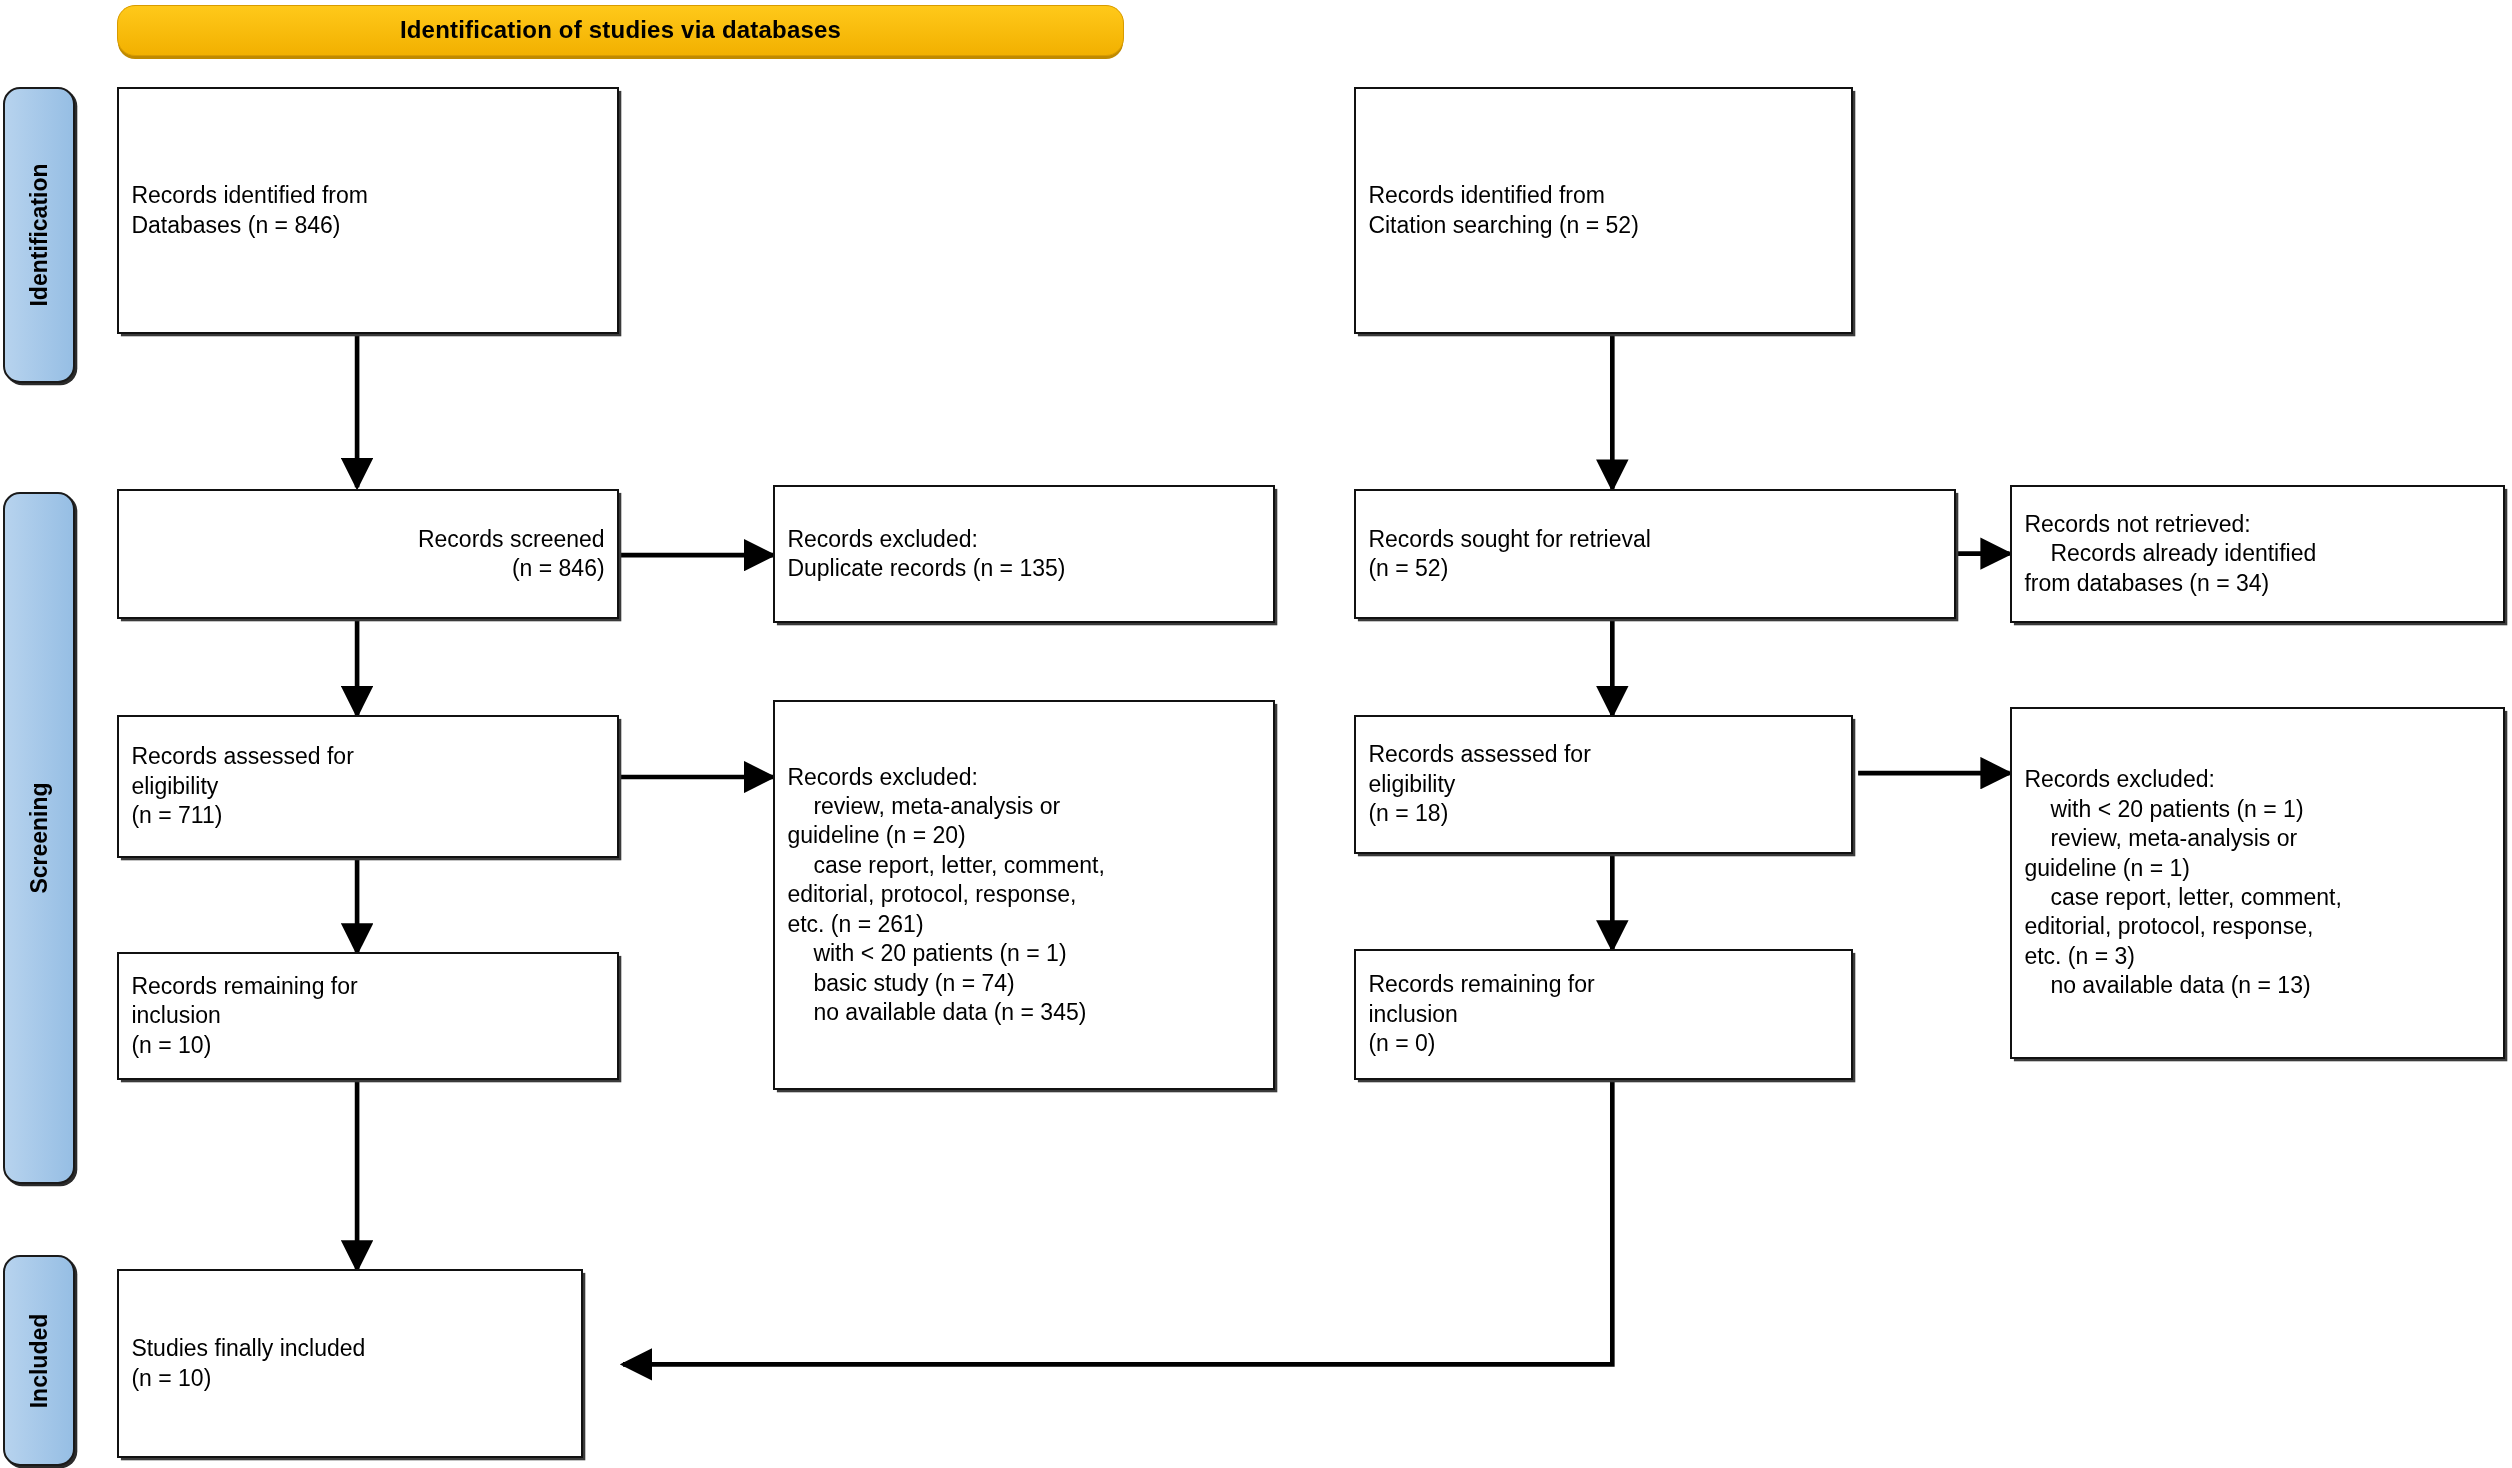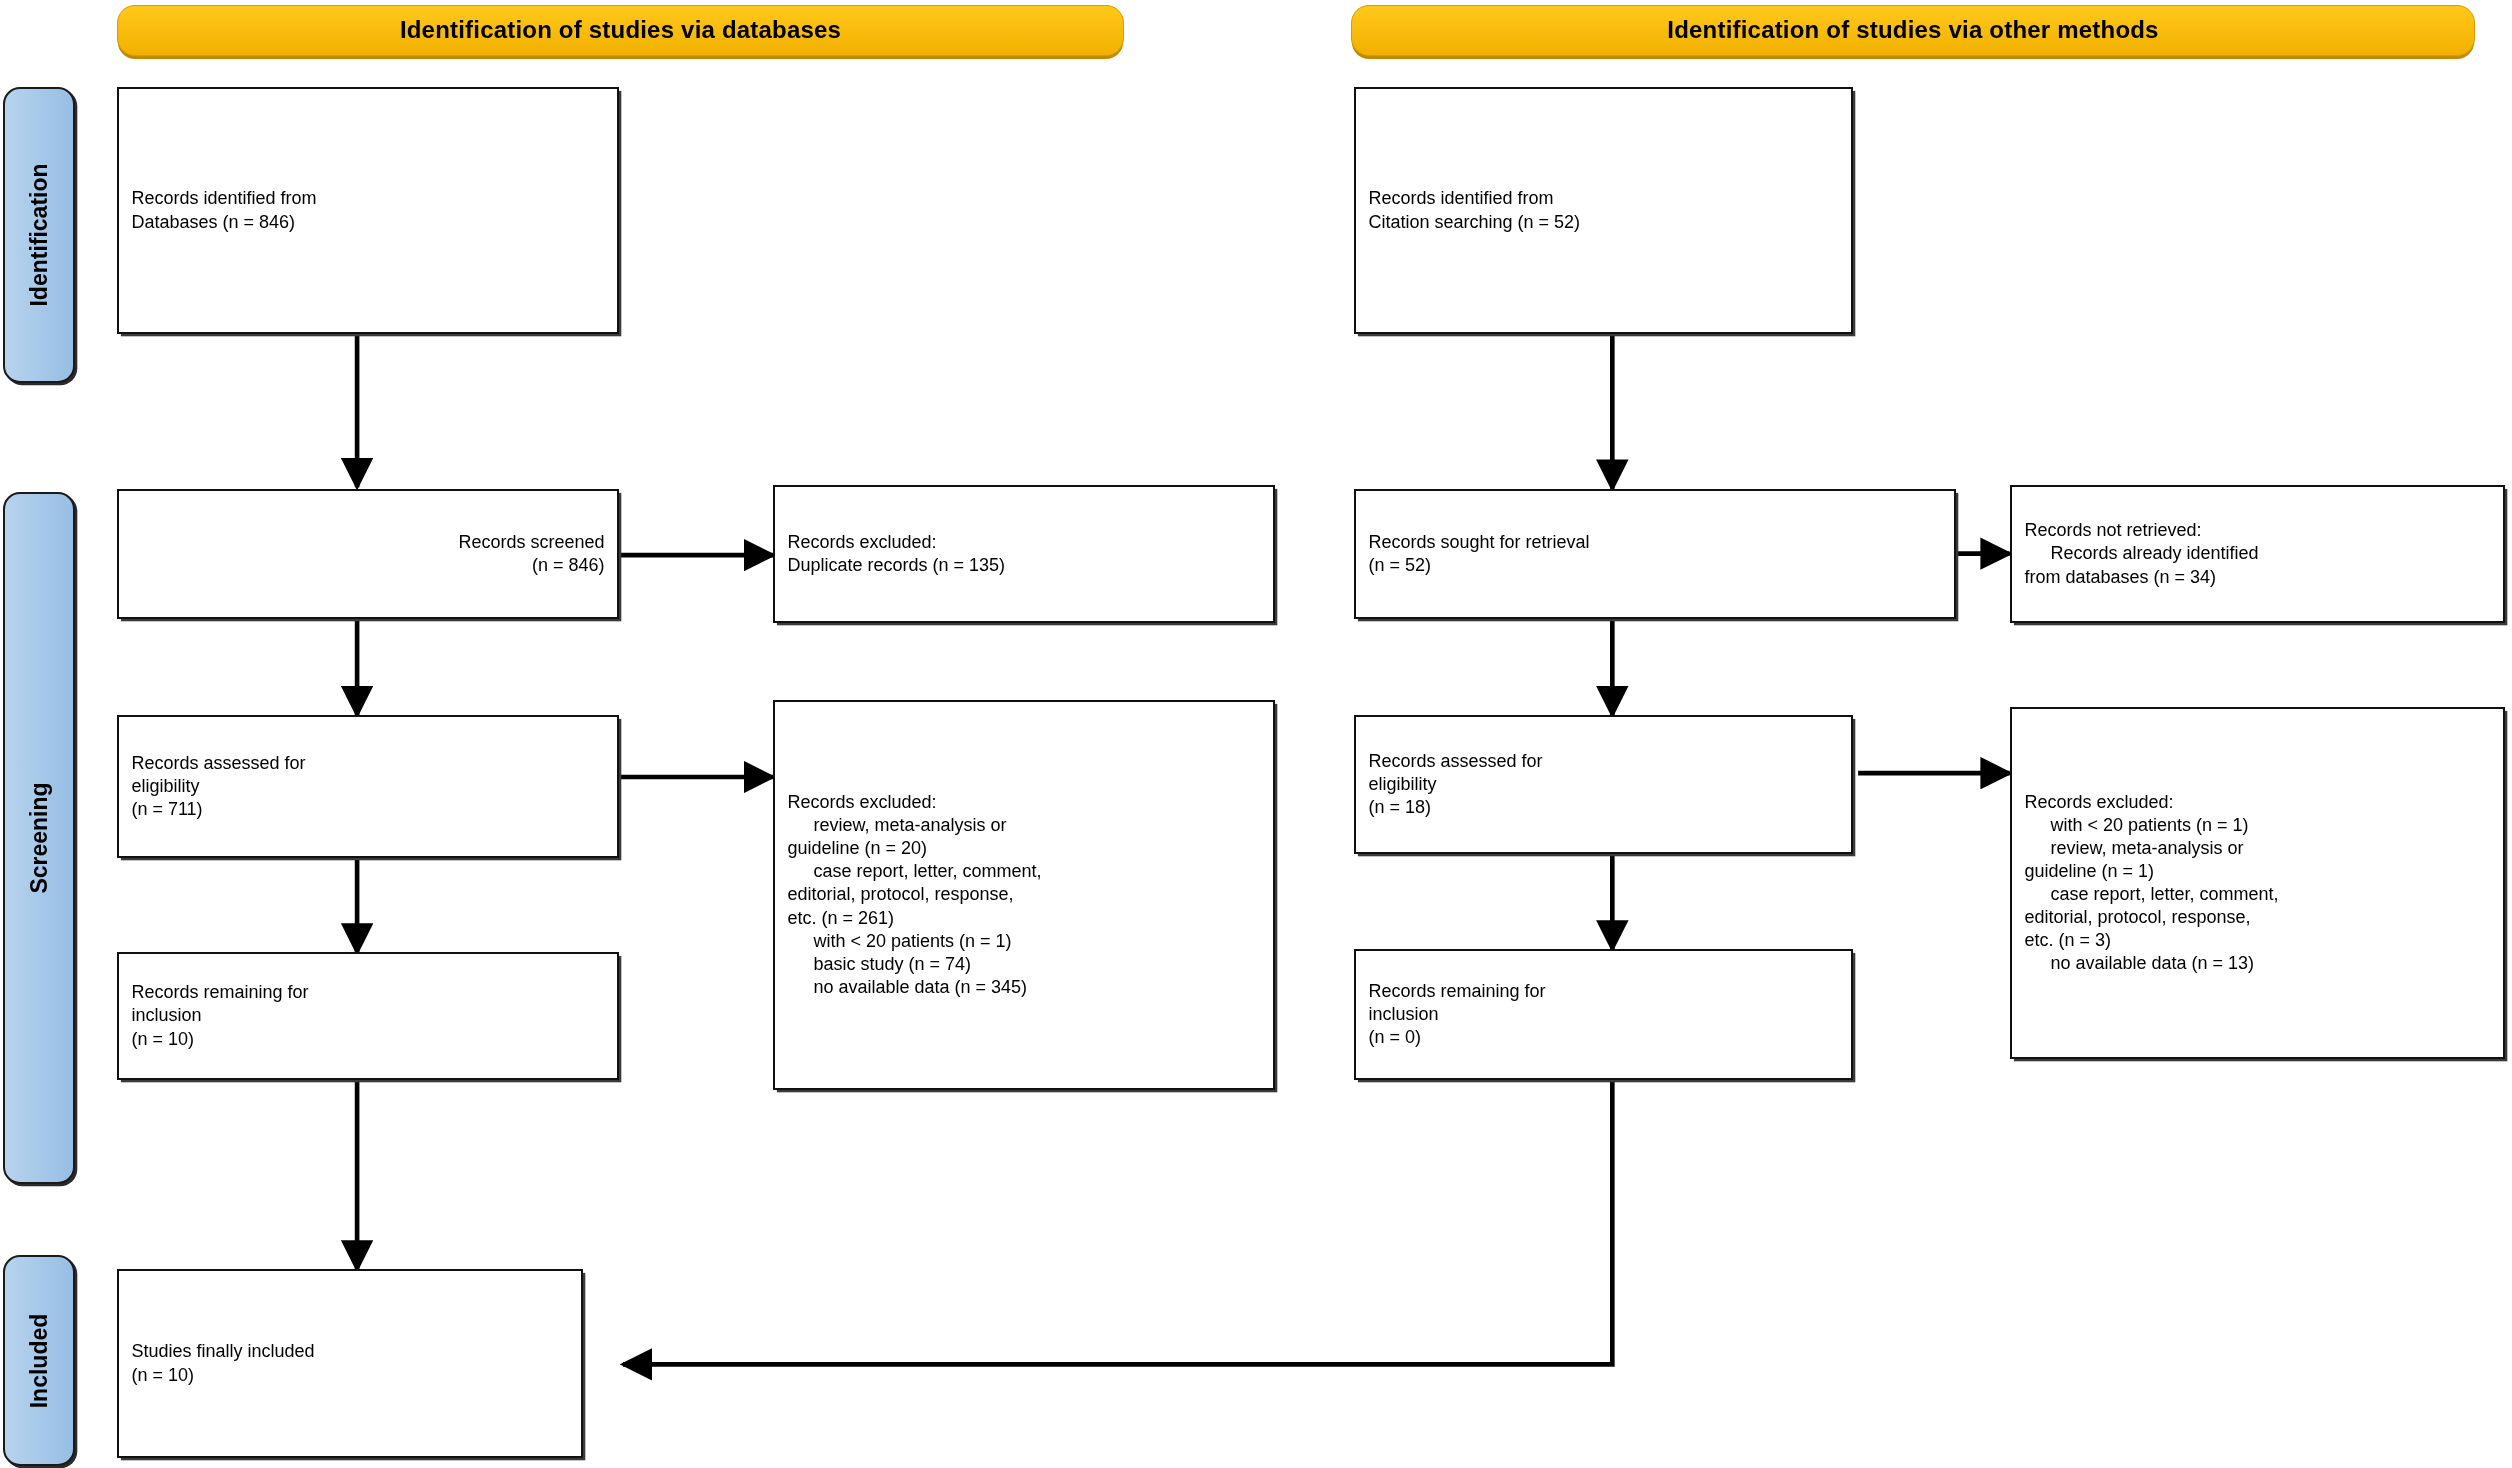--- a/index.html
+++ b/index.html
@@ -40,21 +40,21 @@
   .node{
     position:absolute;
     background:#ffffff;
     border:2.3px solid #111;
     box-shadow:3.1px 3.1px 0 -0.8px #3a3a3a;
     box-sizing:border-box;
     display:flex;flex-direction:column;justify-content:center;
     padding:7.7px 12.4px;
   }
   .node .ln{
-    font-size:18px;line-height:1.28;color:#000;white-space:pre;
+    font-size:23px;line-height:1.28;color:#000;white-space:pre;
   }
   .node.tall{justify-content:center;}
   .node .ln.ind{padding-left:26px;}
   .node .ln .it{}
 </style>
 </head>
 <body>
 
 <div id="stage">
 
@@ -80,23 +80,20 @@
 
       <path d="M 2404 716 L 2600 716"></path>
       <path d="M 2404 1000 L 2600 1000"></path>
 
       <path d="M 2086 1398 L 2086 1765 L 806 1765"></path>
     </g>
   </svg>
 
   <div class="banner" style="left:117px;top:4.6px;width:1005px;height:49px;">
     <span>Identification of studies via databases</span>
-  </div>
-  <div class="banner" style="left:1351px;top:4.6px;width:1122px;height:49px;">
-    <span>Identification of studies via other methods</span>
   </div>
 
   <div class="rail" style="left:3.1px;top:87px;width:68px;height:292px;">
     <span>Identification</span>
   </div>
   <div class="rail" style="left:3.1px;top:492px;width:68px;height:688px;">
     <span>Screening</span>
   </div>
   <div class="rail" style="left:3.1px;top:1255px;width:68px;height:207px;">
     <span>Included</span>

